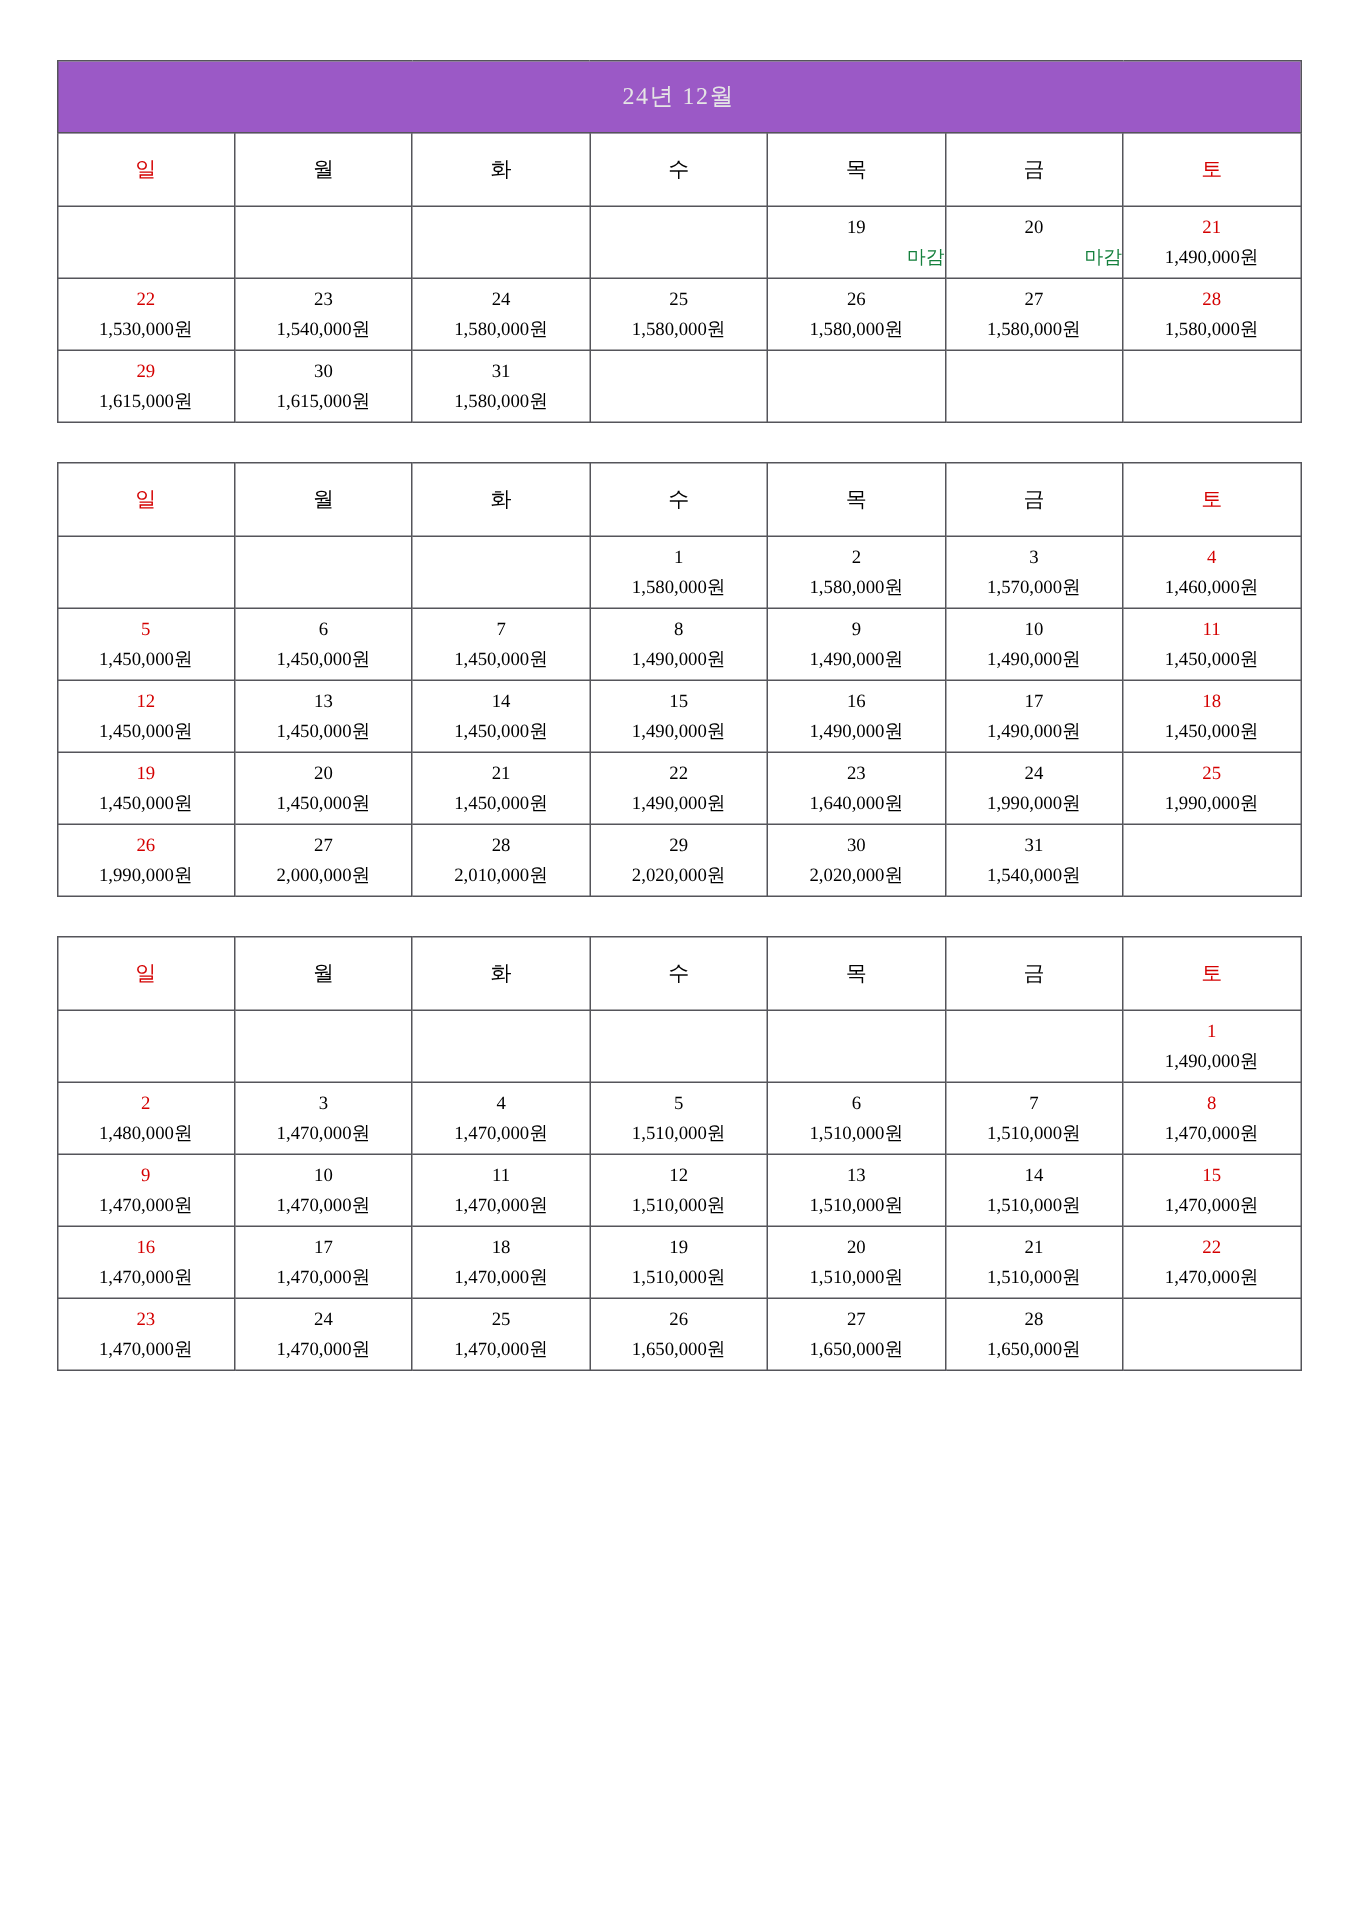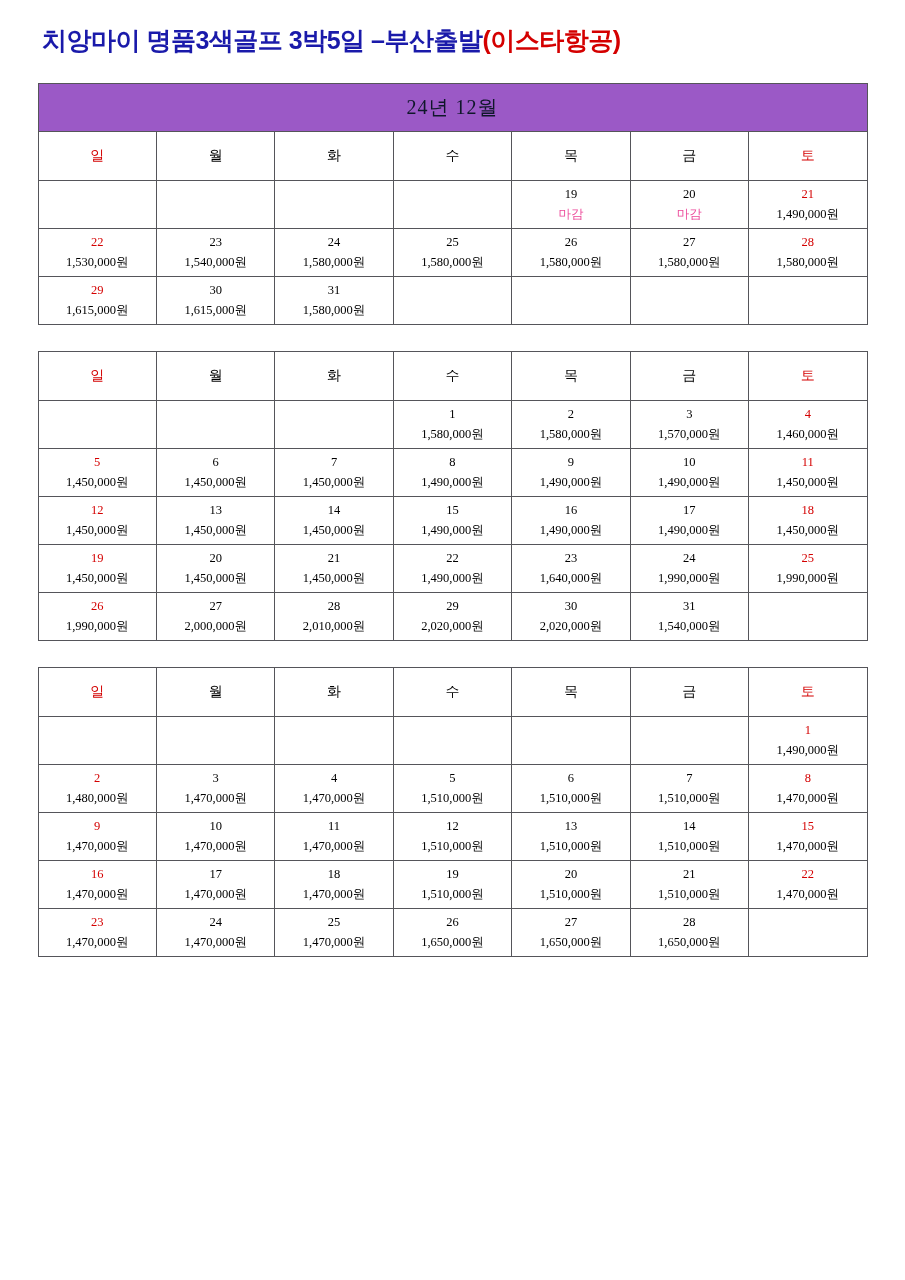--- a/index.html
+++ b/index.html
@@ -44,22 +44,22 @@
     table-layout: fixed;
   }
   table.cal td, table.cal th {
     border: 1px solid #55555a;
     padding: 0;
     text-align: center;
     vertical-align: middle;
   }
   .month-head {
     background: #9b59c6;
-    color: #0f172a;
-    font-size: 20px;
+    color: #e5e5e5;
+    font-size: 16px;
     letter-spacing: 1px;
     height: 47px;
     font-weight: normal;
   }
   .dow {
     height: 48px;
     font-size: 14px;
     background: #ffffff;
     font-weight: normal;
   }
@@ -67,31 +67,28 @@
   .dow.sat { color: #d40000; }
   .daycell {
     height: 47px;
     font-size: 12.5px;
     line-height: 1.55;
     background: #ffffff;
   }
   .daycell .dnum { display: block; font-size: 12.5px; }
   .daycell .price { display: block; font-size: 12.5px; }
   .daycell.sun .dnum, .daycell.sat .dnum { color: #d40000; }
-  .daycell .price.closed { color: #ec4899; }
+  .daycell .price.closed { color: #15803d; text-align: right; }
   .daycell.empty { background: #ffffff; }
 </style>
 </head>
 <body>
 
 <div class="page">
 
-  <div class="title">
-    <span class="t-blue">치앙마이  명품3색골프  3박5일  –부산출발</span><span class="t-red">(이스타항공)</span>
-  </div>
 
   <div class="cal-wrap">
       <div class="cal-block first">
         <table class="cal">
           <thead>
             <tr>
               <th class="month-head" colspan="7">24년 12월</th>
             </tr>
             <tr>
               <th class="dow sun">일</th>

